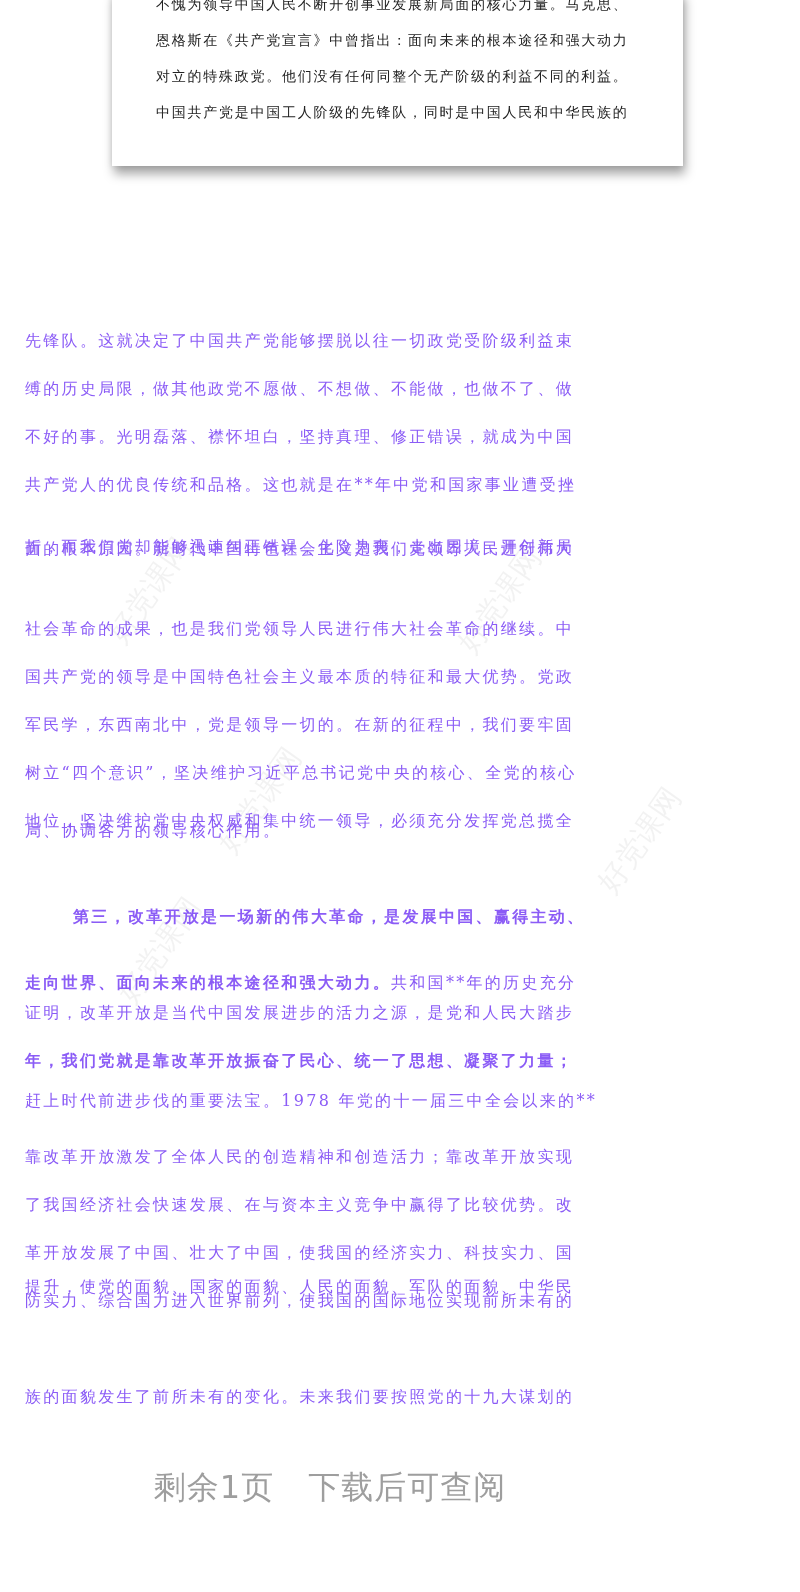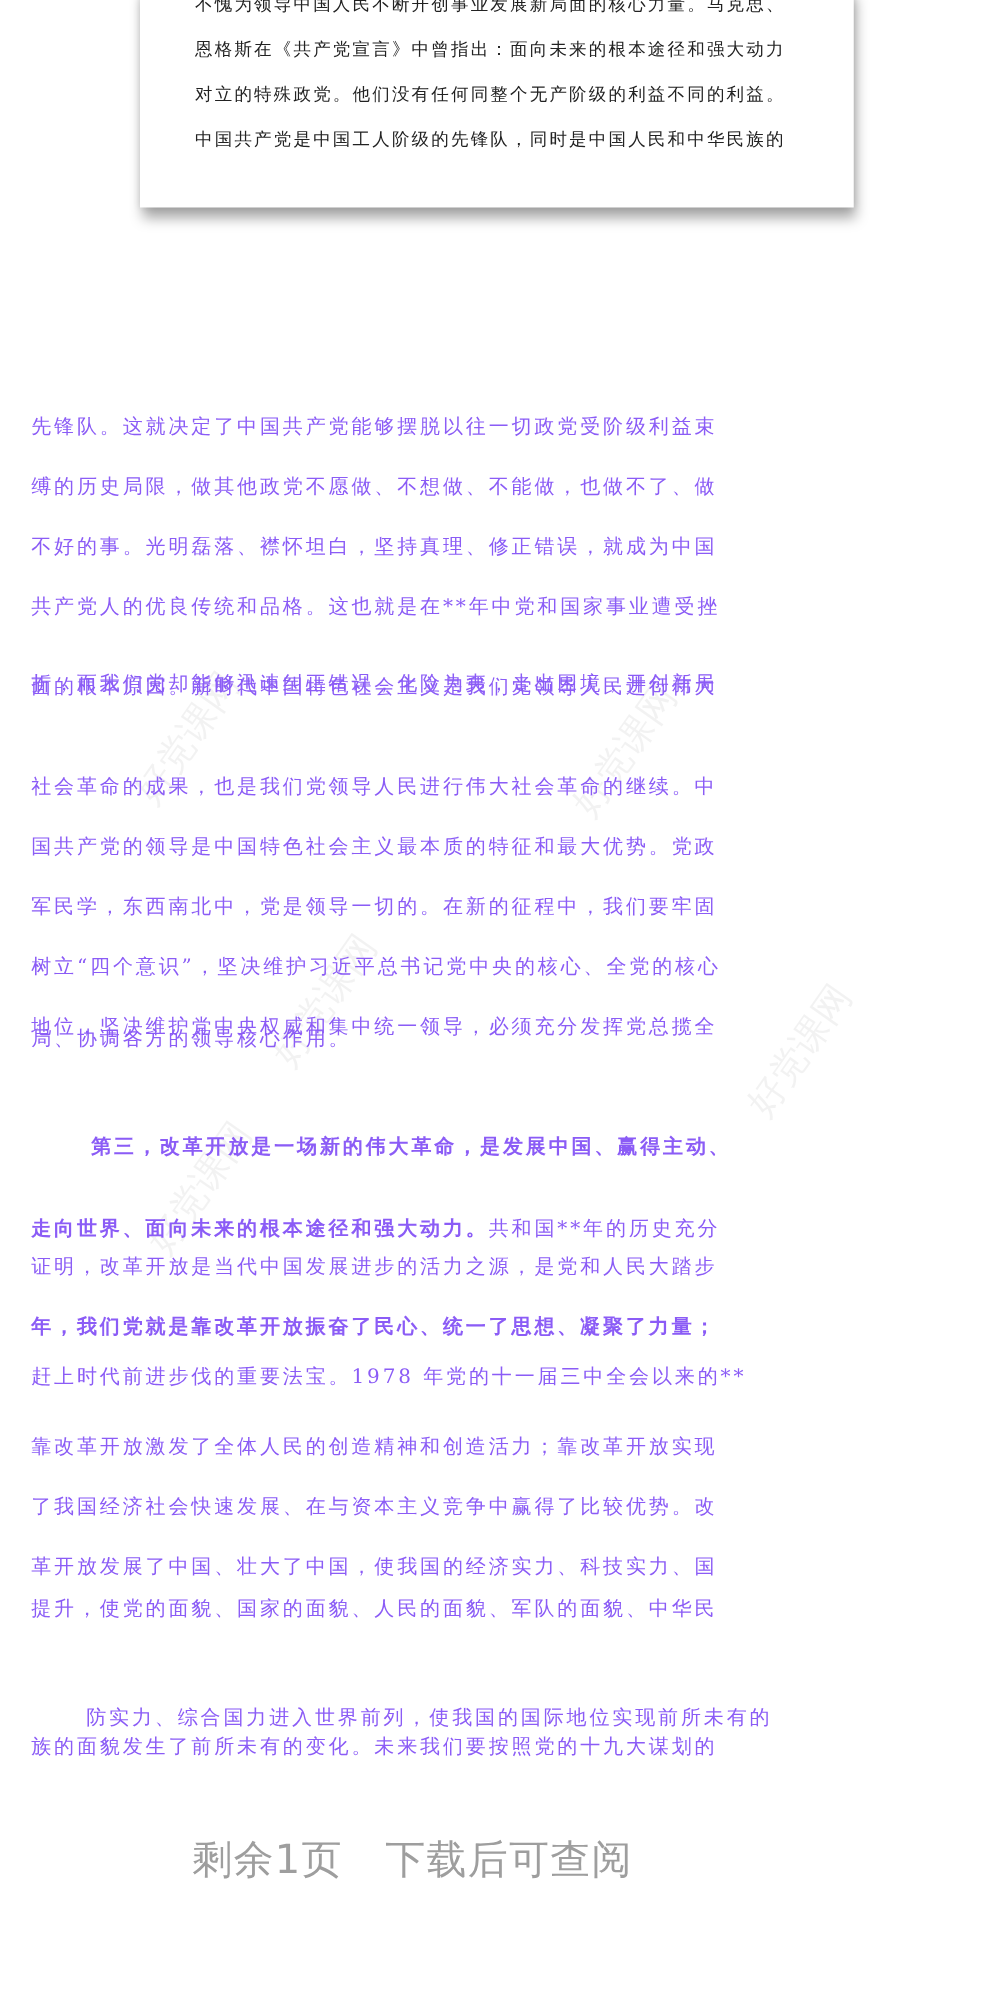--- a/index.html
+++ b/index.html
@@ -56,20 +56,20 @@
     <div class="line" style="top: 806px;"><span>地位，坚决维护党中央权威和集中统一领导，必须充分发挥党总揽全</span></div>
     <div class="line" style="top: 816px; text-align: right;"><span>局、协调各方的领导核心作用。</span></div>
     <div class="line indent" style="top: 902px;"><b>第三，改革开放是一场新的伟大革命，是发展中国、赢得主动、</b></div>
     <div class="line" style="top: 968px;"><b>走向世界、面向未来的根本途径和强大动力。</b><span>共和国**年的历史充分</span></div>
     <div class="line" style="top: 998px;"><span>证明，改革开放是当代中国发展进步的活力之源，是党和人民大踏步</span></div>
     <div class="line" style="top: 1086px; text-align: center;"><span>赶上时代前进步伐的重要法宝。1978 年党的十一届三中全会以来的**</span></div>
     <div class="line" style="top: 1046px; font-weight: bold;"><span>年，我们党就是靠改革开放振奋了民心、统一了思想、凝聚了力量；</span></div>
     <div class="line" style="top: 1142px;"><span>靠改革开放激发了全体人民的创造精神和创造活力；靠改革开放实现</span></div>
     <div class="line" style="top: 1190px;"><span>了我国经济社会快速发展、在与资本主义竞争中赢得了比较优势。改</span></div>
     <div class="line" style="top: 1238px;"><span>革开放发展了中国、壮大了中国，使我国的经济实力、科技实力、国</span></div>
-    <div class="line" style="top: 1359px; margin-left: 44px;"><span>防实力、综合国力进入世界前列，使我国的国际地位实现前所未有的</span></div>
+    <div class="line" style="top: 1286px;"><span>防实力、综合国力进入世界前列，使我国的国际地位实现前所未有的</span></div>
     <div class="line" style="top: 1272px;"><span>提升，使党的面貌、国家的面貌、人民的面貌、军队的面貌、中华民</span></div>
     <div class="line" style="top: 1382px;"><span>族的面貌发生了前所未有的变化。未来我们要按照党的十九大谋划的</span></div>
   </div>
 
 <div class="footer">
   <span>剩余1页</span><span>下载后可查阅</span>
 </div>
 
 </body></html>

